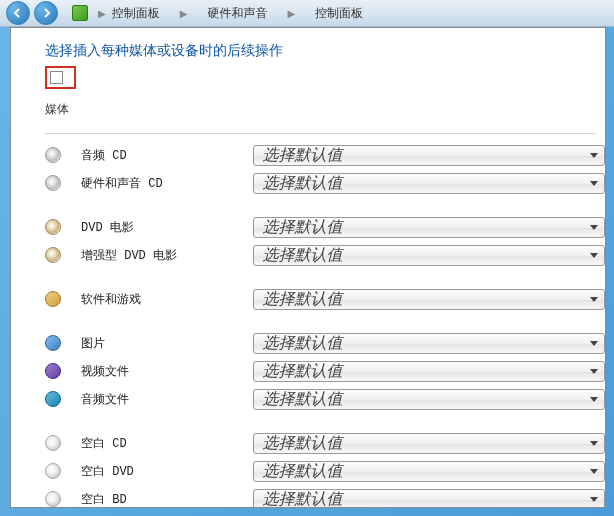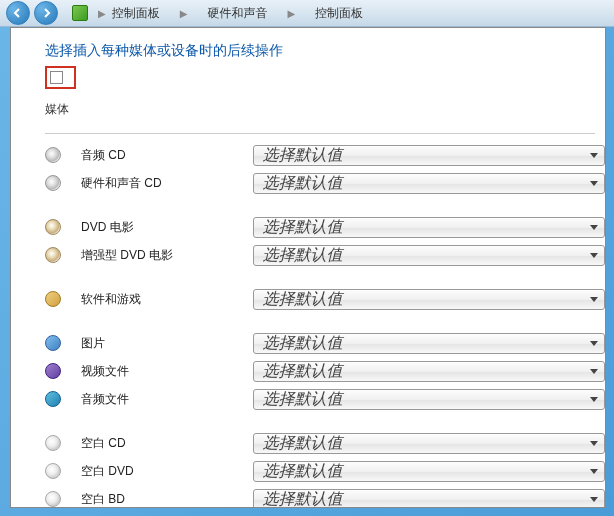--- a/index.html
+++ b/index.html
@@ -44,20 +44,21 @@
   .breadcrumb { display: flex; align-items: center; color: #333; gap: 16px; }
   .breadcrumb span { padding: 0 2px; }
   .bc-sep { color: #888; font-size: 10px; padding: 0 4px; }
   .content-outer {
     position: absolute;
     left: 10px; right: 8px; top: 27px; bottom: 8px;
     background: #fff;
     border: 1px solid #888;
     overflow-y: auto;
     padding: 14px 0 14px 34px;
+    font-family: Liberation Mono, monospace;
   }
   .instruction {
     color: #0b57a8;
     font-size: 14px;
     margin-bottom: 6px;
   }
   .highlight-box {
     border: 2px solid #d03020;
     padding: 3px 6px 3px 3px;
     display: inline-flex;

